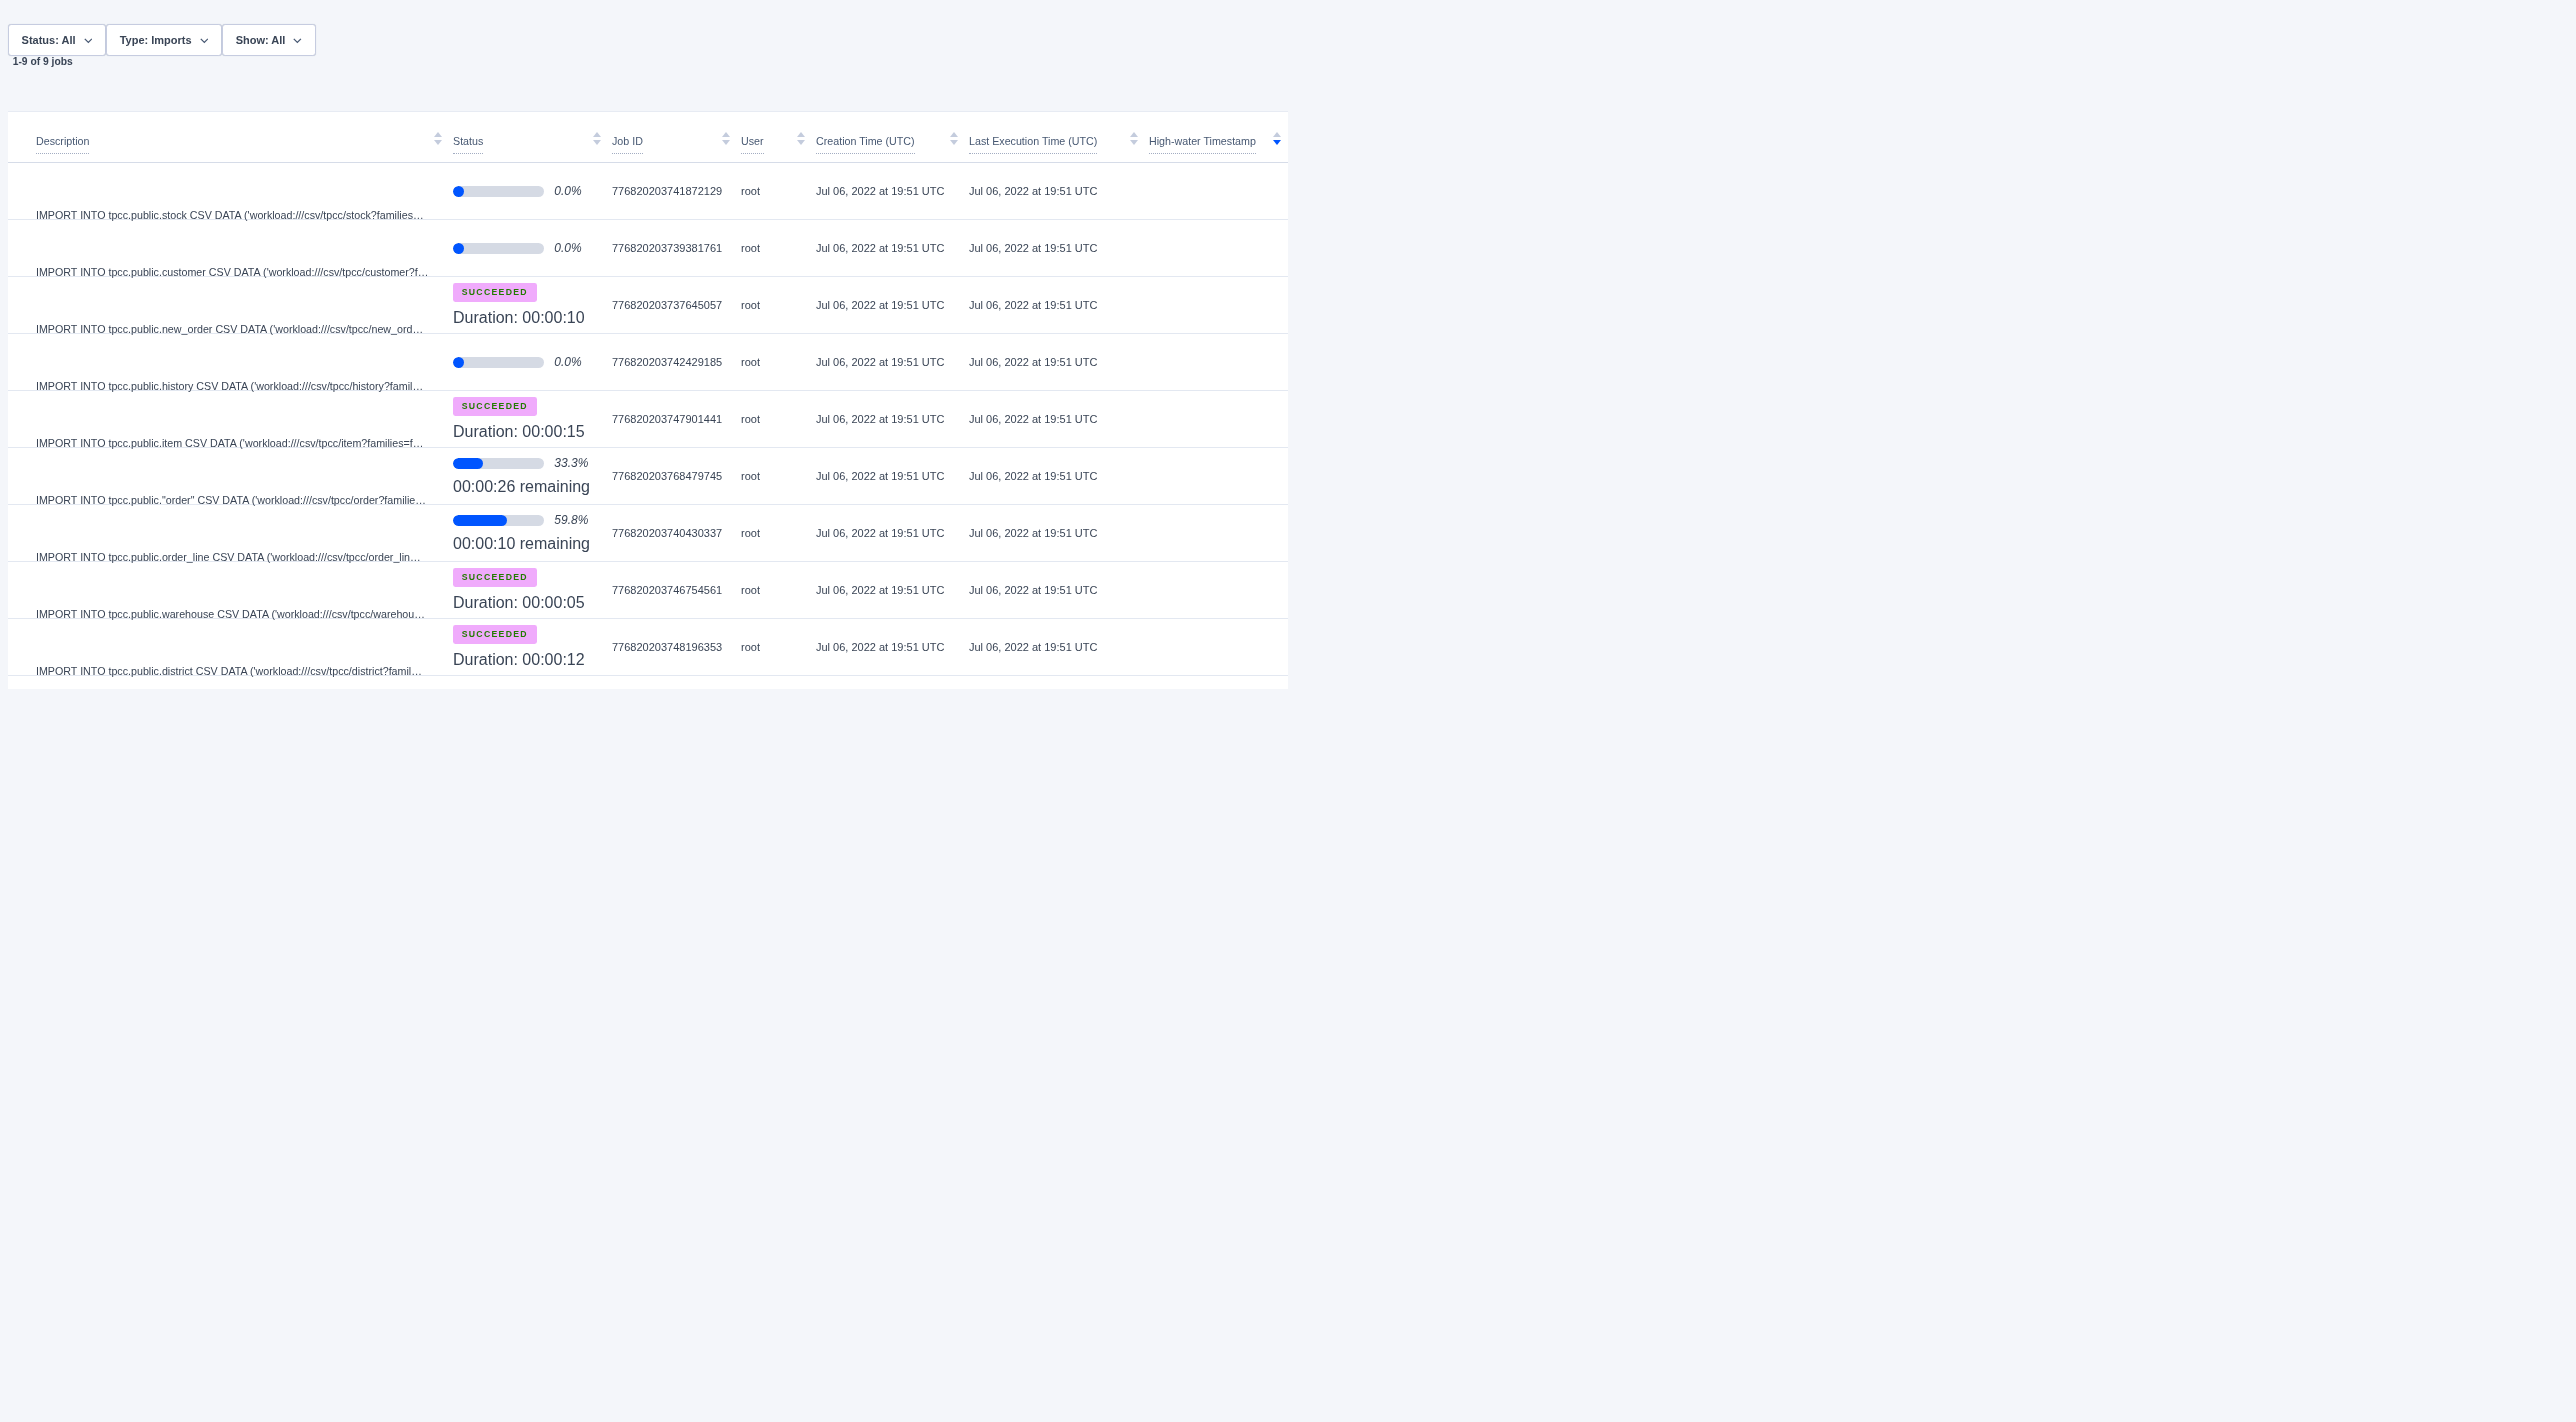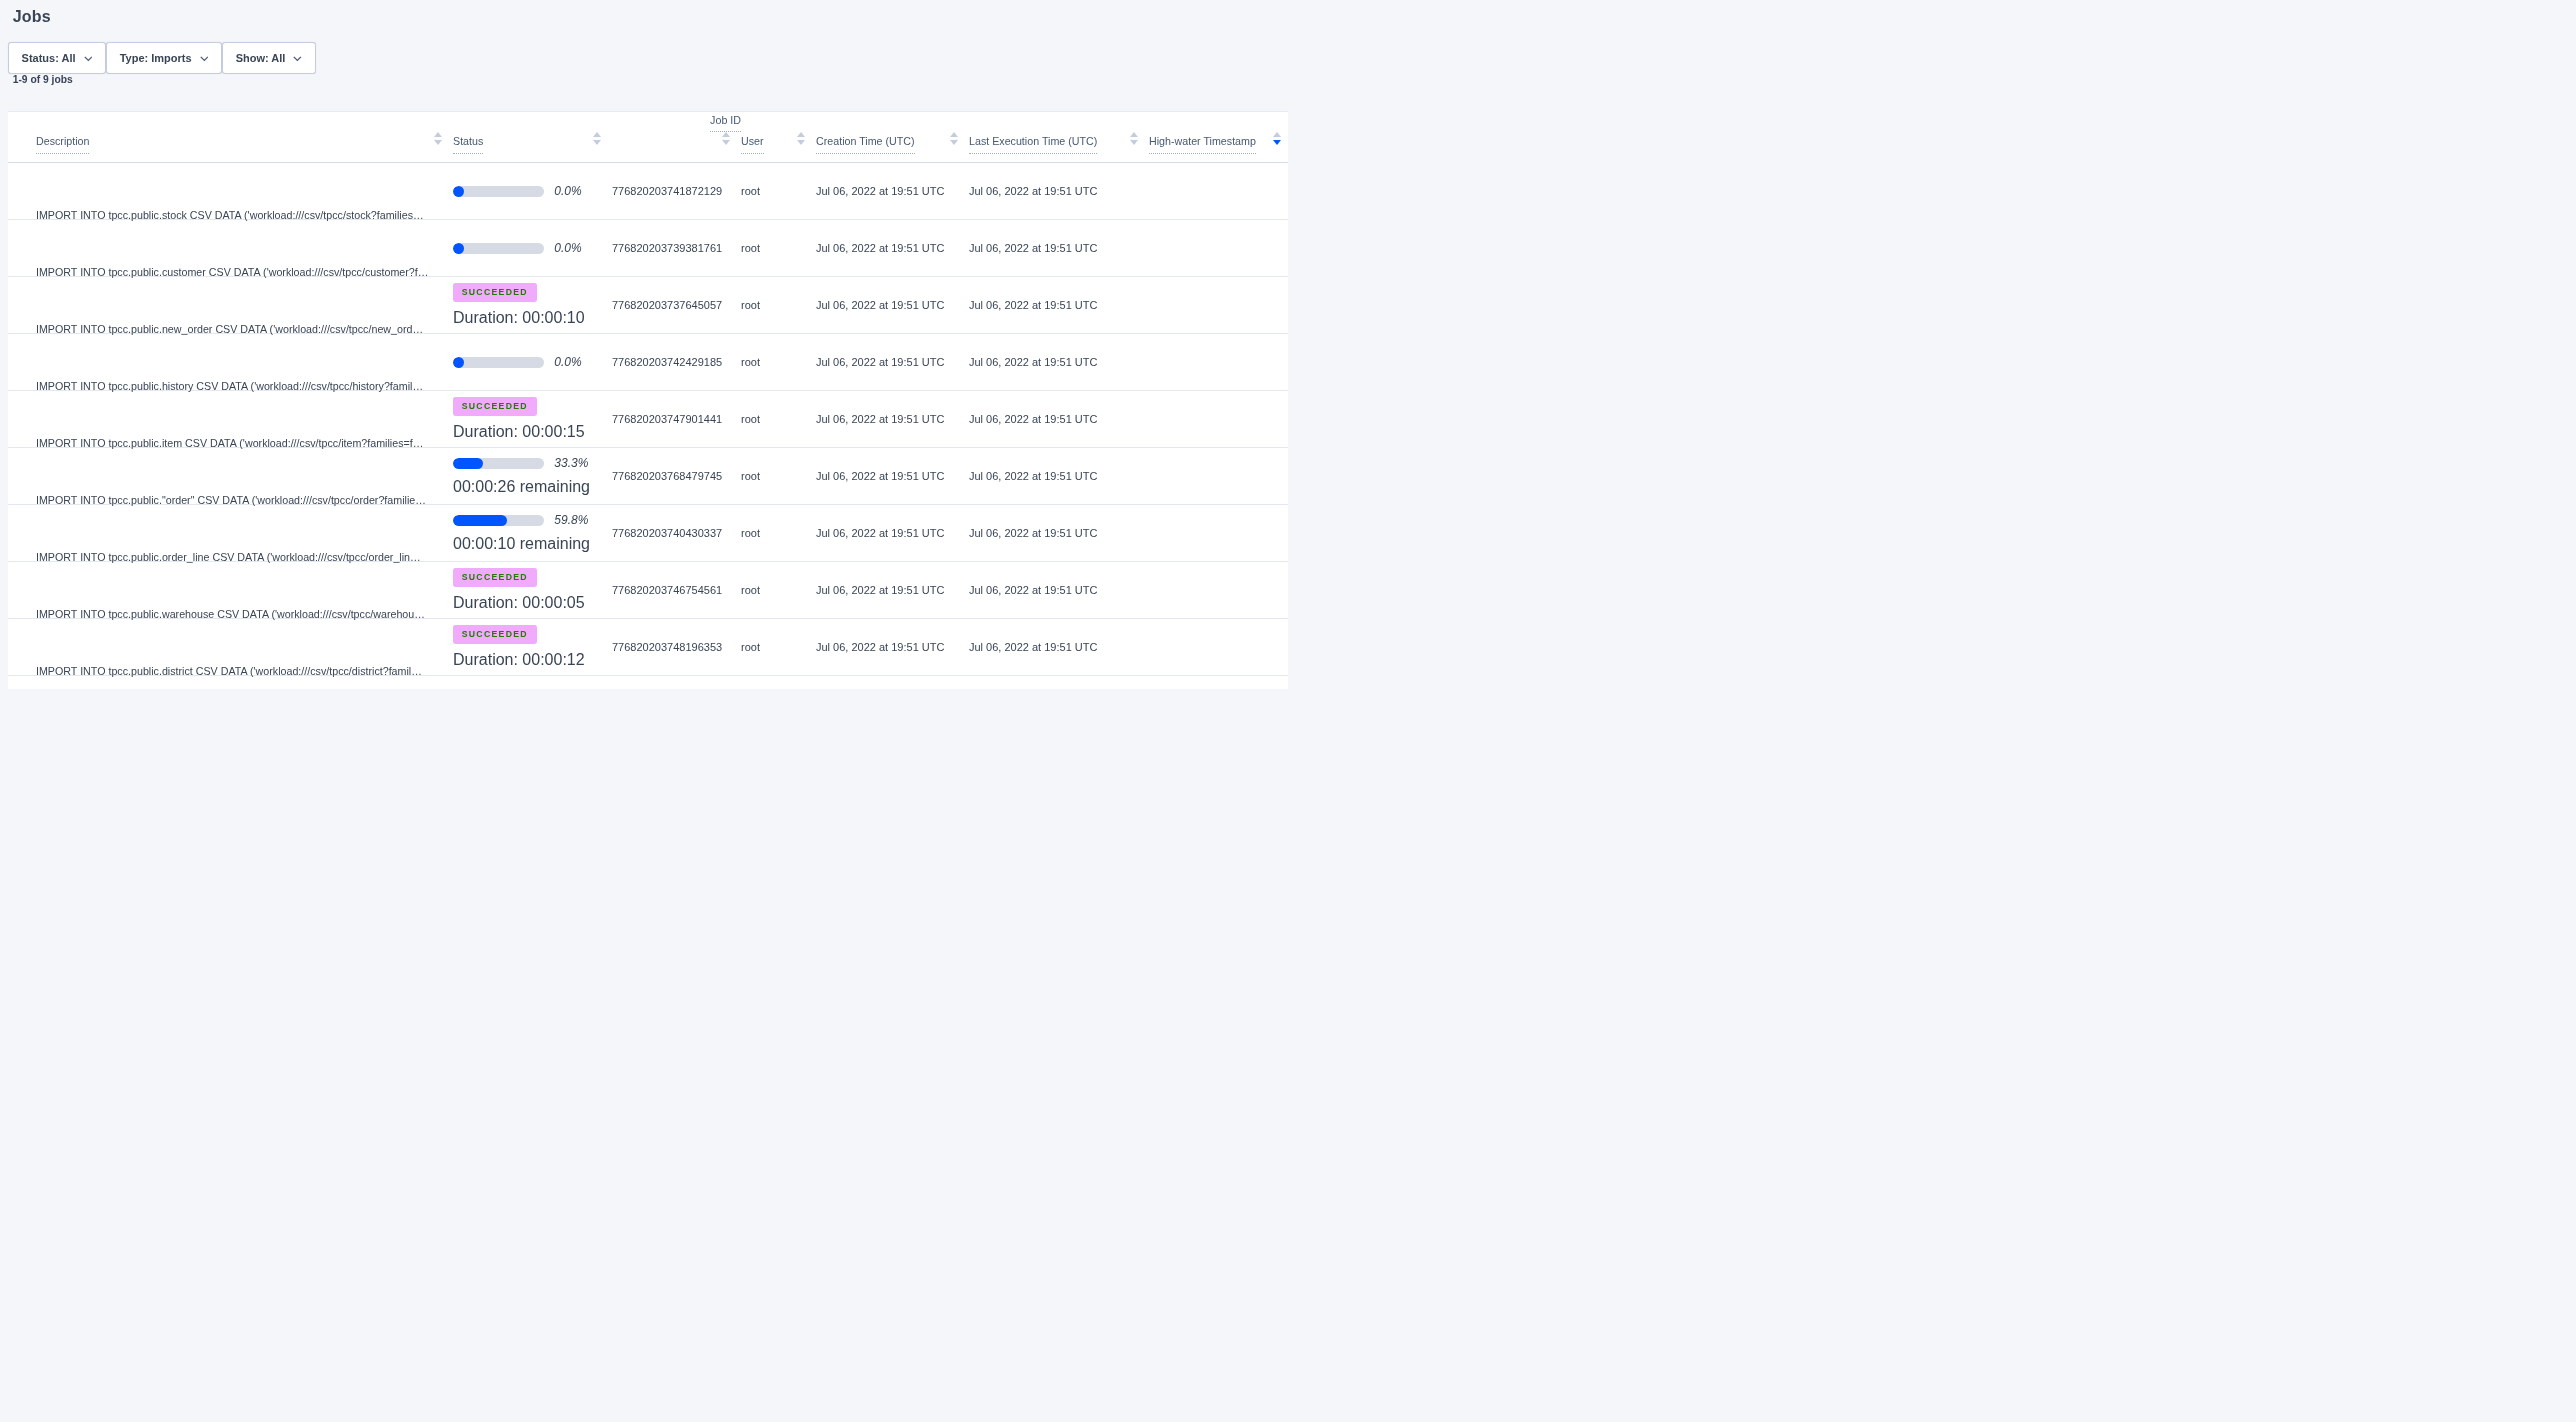--- a/index.html
+++ b/index.html
@@ -44,21 +44,21 @@
     white-space:nowrap;
   }
   .sort { display:flex; flex-direction:column; align-items:center; gap:2.4px; margin:0 11px 9.5px 0; }
   .tri-up { width:0; height:0; border-left:4px solid transparent; border-right:4px solid transparent; border-bottom:5.6px solid #c4ccdd; }
   .tri-down { width:0; height:0; border-left:4px solid transparent; border-right:4px solid transparent; border-top:5.6px solid #c4ccdd; }
   .sort.active .tri-down { border-top-color:#0055ff; }
 
   
   .c-desc   { width:445px; padding-left:28px;margin-top:48px; }
   .c-status { width:159px;gap:16px; }
-  .c-jobid  { width:129px;flex-direction:column; }
+  .c-jobid  { width:129px; }
   .c-user   { width:75px;  }
   .c-ctime  { width:153px; }
   .c-etime  { width:180px; }
   .c-hwater { width:143px; }
 
   .brow { display:flex; align-items:center; height:57px; border-bottom:0.8px solid #e3e8f1; }
   .bcell { font-size:11px; color:#394455; white-space:nowrap; overflow:hidden; }
   .desc-text { font-size:10.7px; }
 
   .status-stack { display:flex; flex-direction:column; justify-content:center; gap:7.1px; }
@@ -73,21 +73,20 @@
     background:#f0abfc; color:#237b00;
     font-size:8.7px; font-weight:700; letter-spacing:1.3px;
     padding:4.8px 8.7px; border-radius:2.4px;
   }
   .status-sub { font-size:16px; color:#394455; }
 </style>
 </head>
 <body>
 
 <div class="page">
-  <div class="page-title">Jobs</div>
 
   <div class="filters">
     <button class="dropdown">
       <span>Status: All</span>
       <span class="chev">
         <svg width="8.7" height="5.6" viewBox="0 0 11 7">
             <polyline points="1,1 5.5,5.5 10,1" fill="none" stroke="#475872" stroke-width="1.6"></polyline>
           </svg>
       </span>
     </button>

